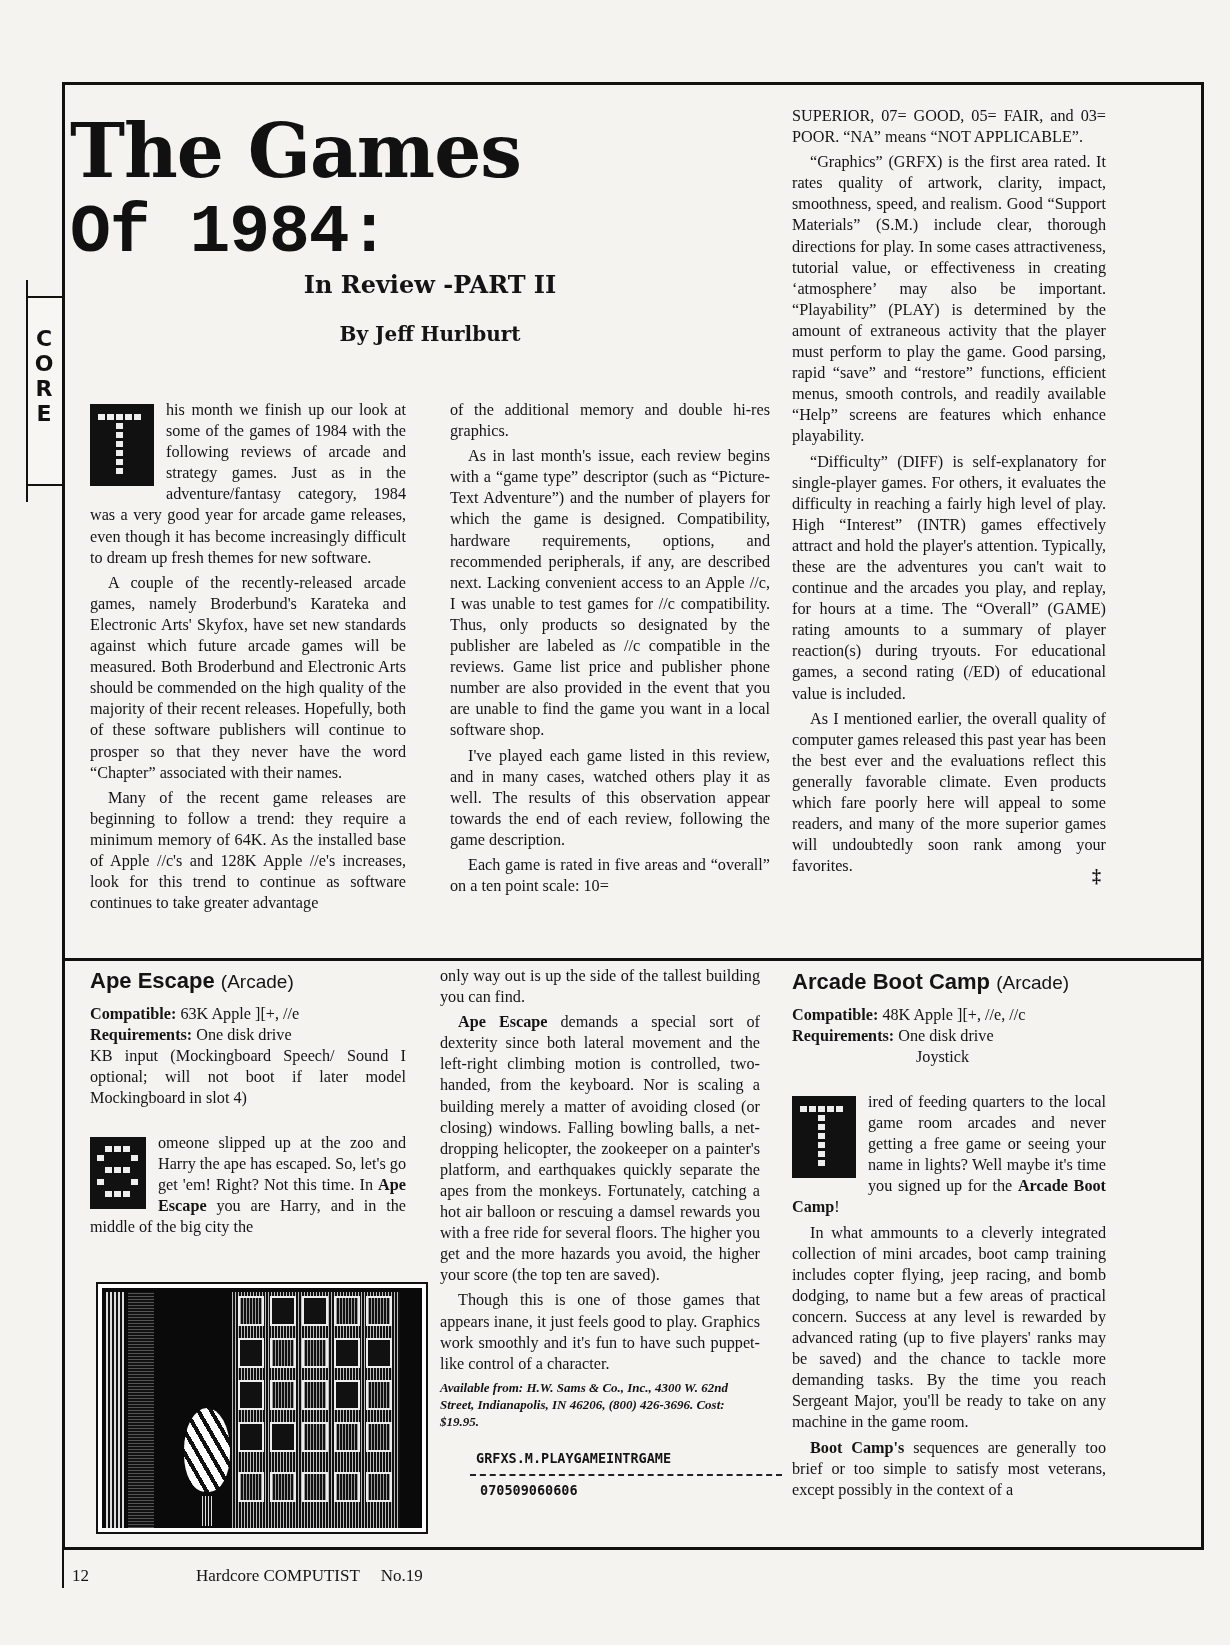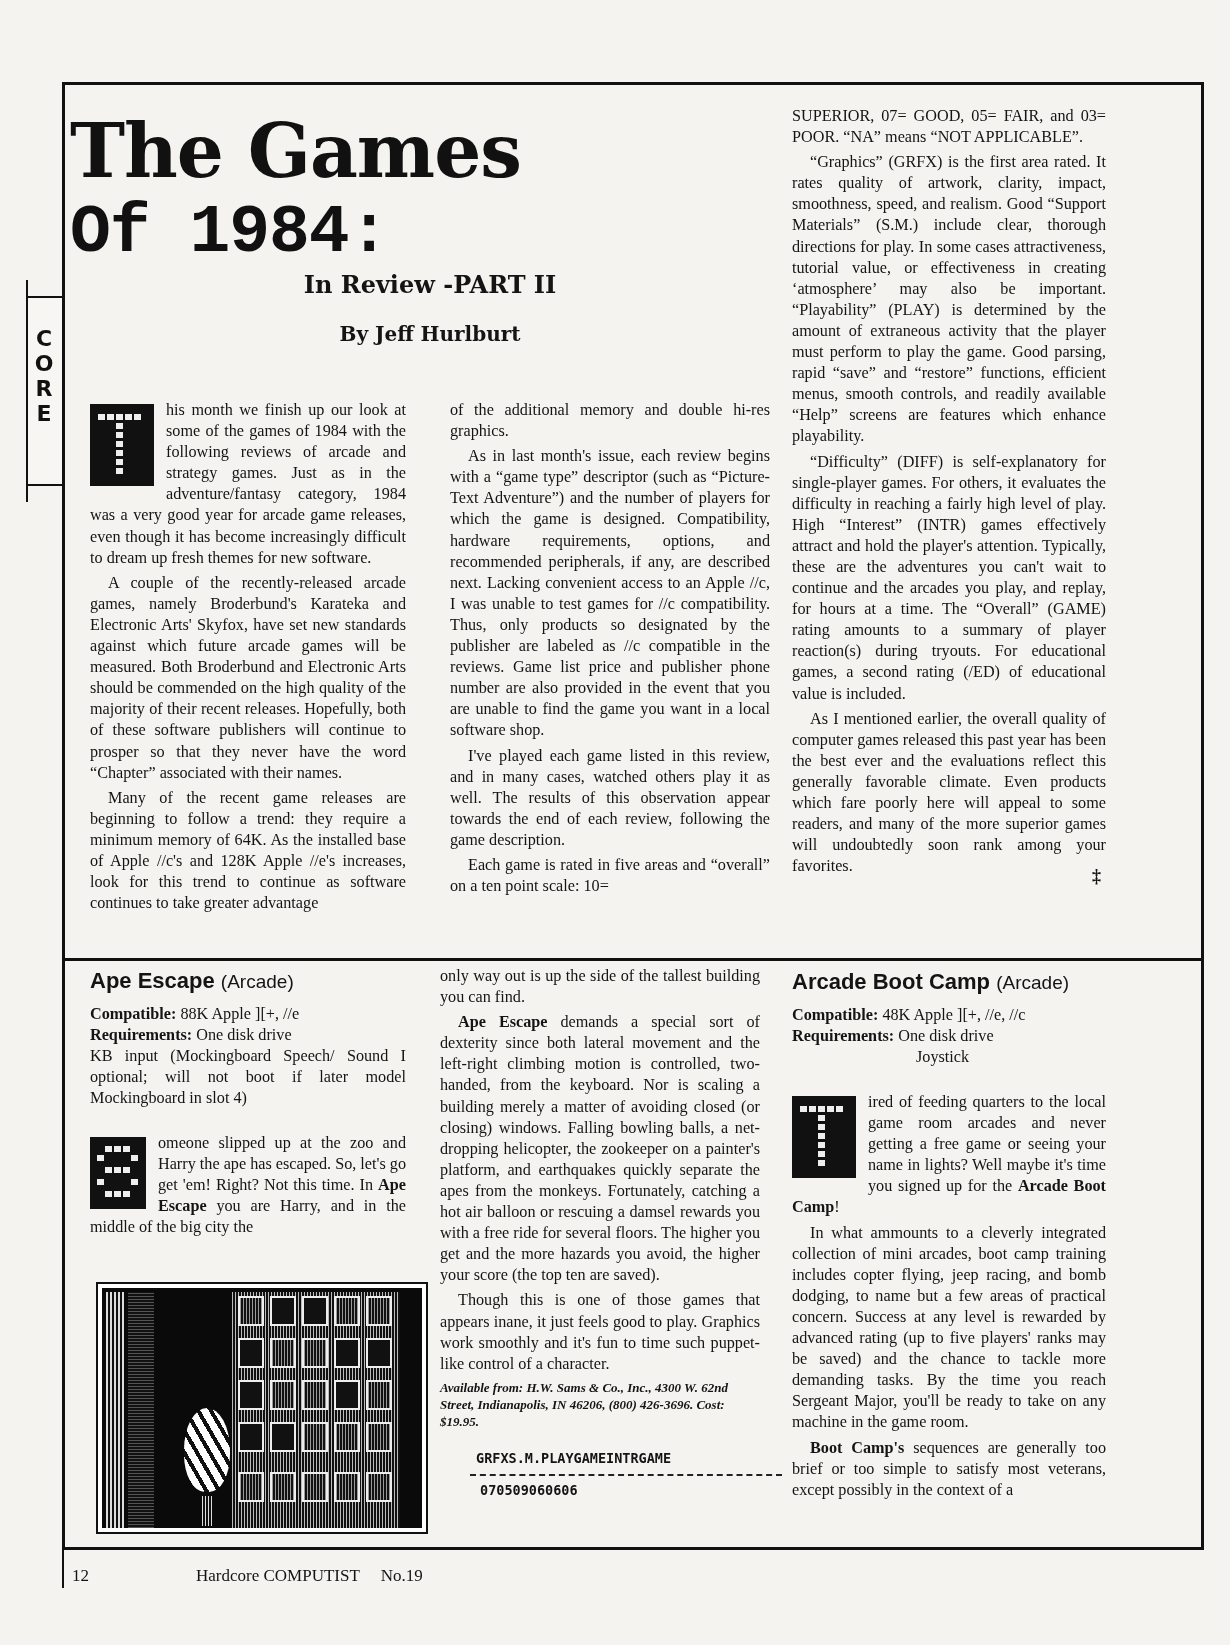--- a/index.html
+++ b/index.html
@@ -117,21 +117,21 @@
 <div class="end-mark">‡</div>
 
 <div class="section-rule"></div>
 
 <div class="col" style="left:90px; top:945px; width:316px;margin-top:22px;">
   <div class="review-title">
     <span>Ape Escape</span>
     <span class="genre">(Arcade)</span>
   </div>
   <div class="meta">
-    <div><b>Compatible:</b> <span>88K Apple ][+, //e</span></div>
+    <div><b>Compatible:</b> <span>63K Apple ][+, //e</span></div>
     <div><b>Requirements:</b> <span>One disk drive</span></div>
     <div style="text-align:justify">KB input (Mockingboard Speech/ Sound I optional; will not boot if later model Mockingboard in slot 4)</div>
   </div>
   <div style="height:24px"></div>
   <div class="dropcap s">
     <span class="dc-dot" style="left:15px;top:9px"></span>
       <span class="dc-dot" style="left:24px;top:9px"></span>
       <span class="dc-dot" style="left:33px;top:9px"></span>
     <span class="dc-dot" style="left:7px;top:18px"></span>
       <span class="dc-dot" style="left:41px;top:18px"></span>
@@ -179,21 +179,21 @@
         <div class="win" style="left:70px;top:180px"></div>
         <div class="win" style="left:102px;top:180px"></div>
         <div class="win" style="left:134px;top:180px"></div>
     </div>
   </div>
 </div>
 
 <div class="col" style="left:440px; top:966px; width:320px;">
   <p class="noindent">only way out is up the side of the tallest building you can find.</p>
   <p><b>Ape Escape</b> <span>demands a special sort of dexterity since both lateral movement and the left-right climbing motion is controlled, two-handed, from the keyboard. Nor is scaling a building merely a matter of avoiding closed (or closing) windows. Falling bowling balls, a net-dropping helicopter, the zookeeper on a painter's platform, and earthquakes quickly separate the apes from the monkeys. Fortunately, catching a hot air balloon or rescuing a damsel rewards you with a free ride for several floors. The higher you get and the more hazards you avoid, the higher your score (the top ten are saved).</span></p>
-  <p>Though this is one of those games that appears inane, it just feels good to play. Graphics work smoothly and it's fun to time such puppet-like control of a character.</p>
+  <p>Though this is one of those games that appears inane, it just feels good to play. Graphics work smoothly and it's fun to have such puppet-like control of a character.</p>
   <div class="available">Available from: H.W. Sams &amp; Co., Inc., 4300 W. 62nd Street, Indianapolis, IN 46206, (800) 426-3696. Cost: $19.95.</div>
 </div>
 
 <div class="ratings">
   <div class="ratings-row">
     <span>GRFX</span>
     <span>S.M.</span>
     <span>PLAY</span>
     <span>GAME</span>
     <span>INTR</span>

